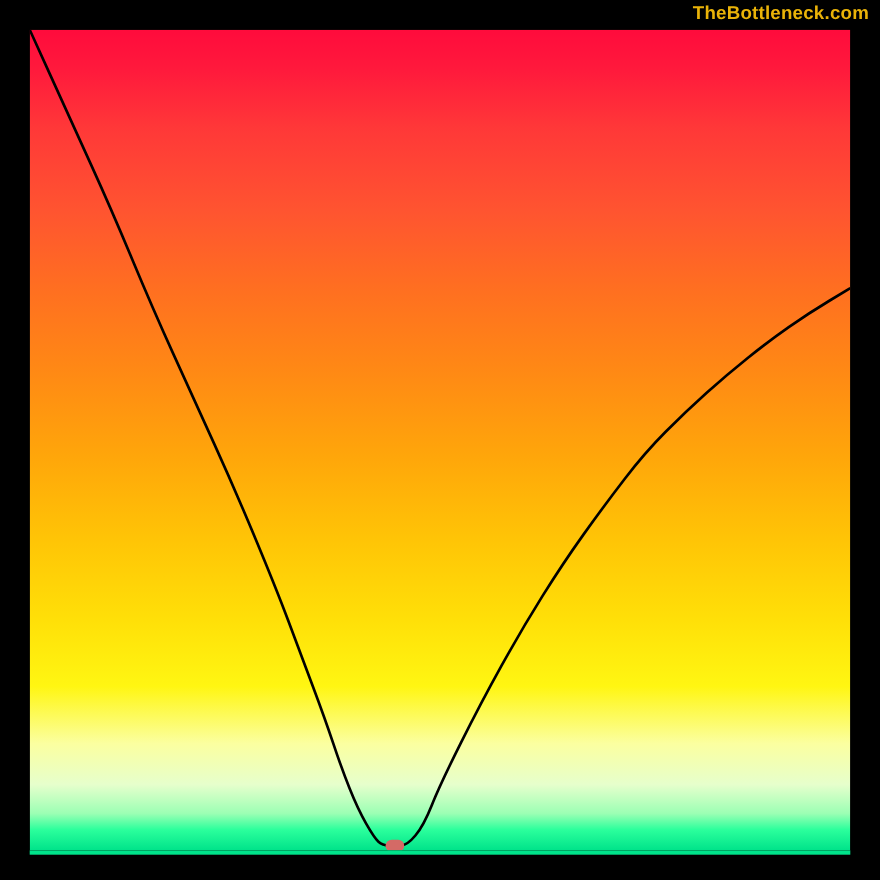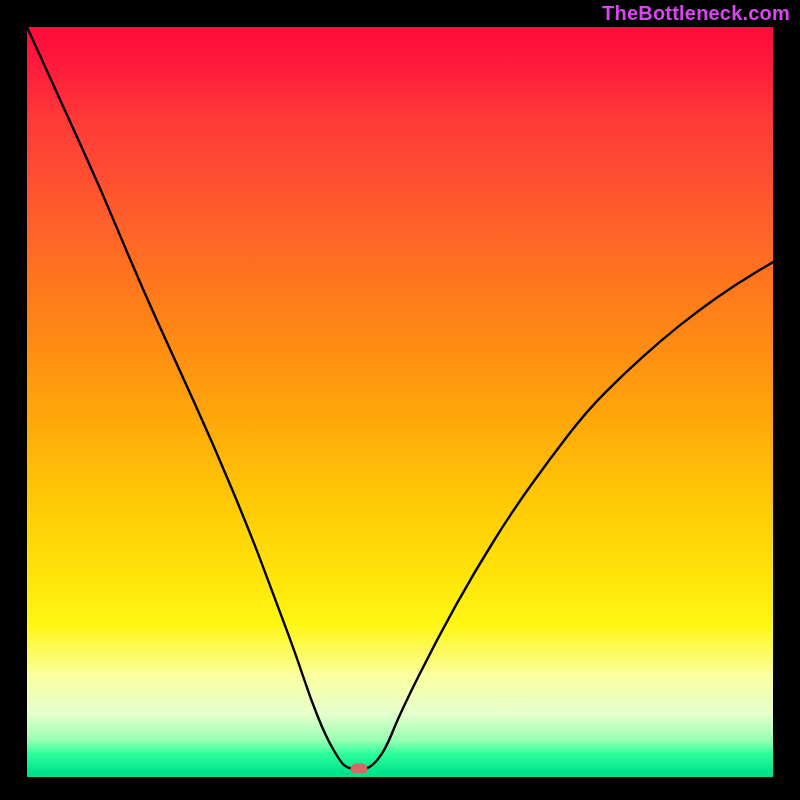--- a/index.html
+++ b/index.html
@@ -14,22 +14,22 @@
   .frame {
     position: relative;
     width: 800px;
     height: 800px;
     background: #000;
   }
   .watermark {
     position: absolute;
     top: 2px;
     right: 10px;
-    color: #d946ef;
-    font-size: 20px;
+    color: #eab308;
+    font-size: 17px;
     font-weight: 600;
     letter-spacing: 0.2px;
     z-index: 5;
   }
   .plot-area {
     position: absolute;
     left: 27px;
     top: 27px;
     width: 746px;
     height: 746px;

